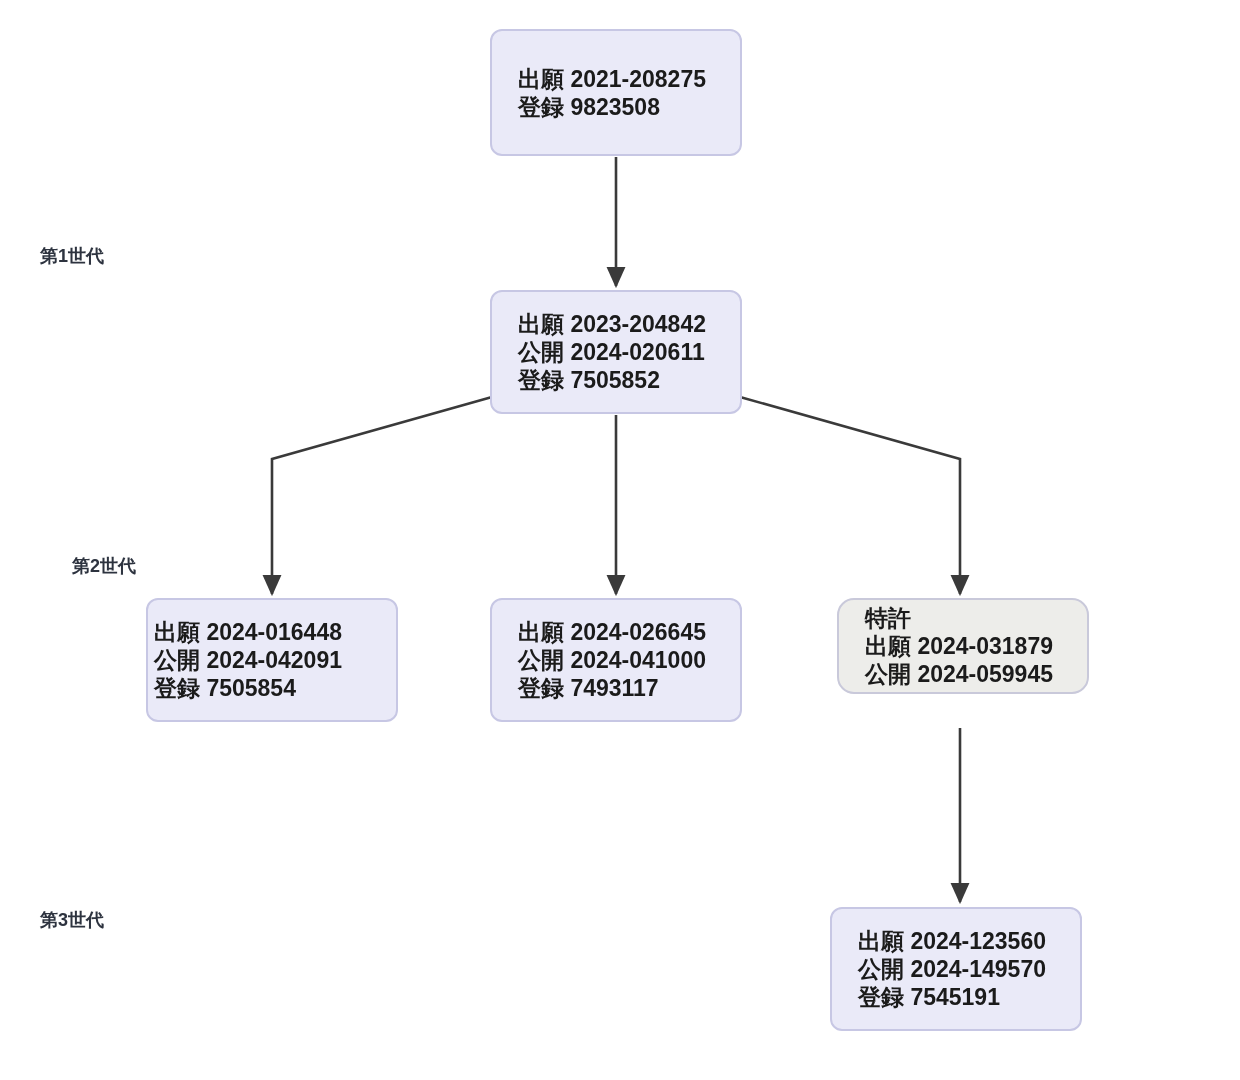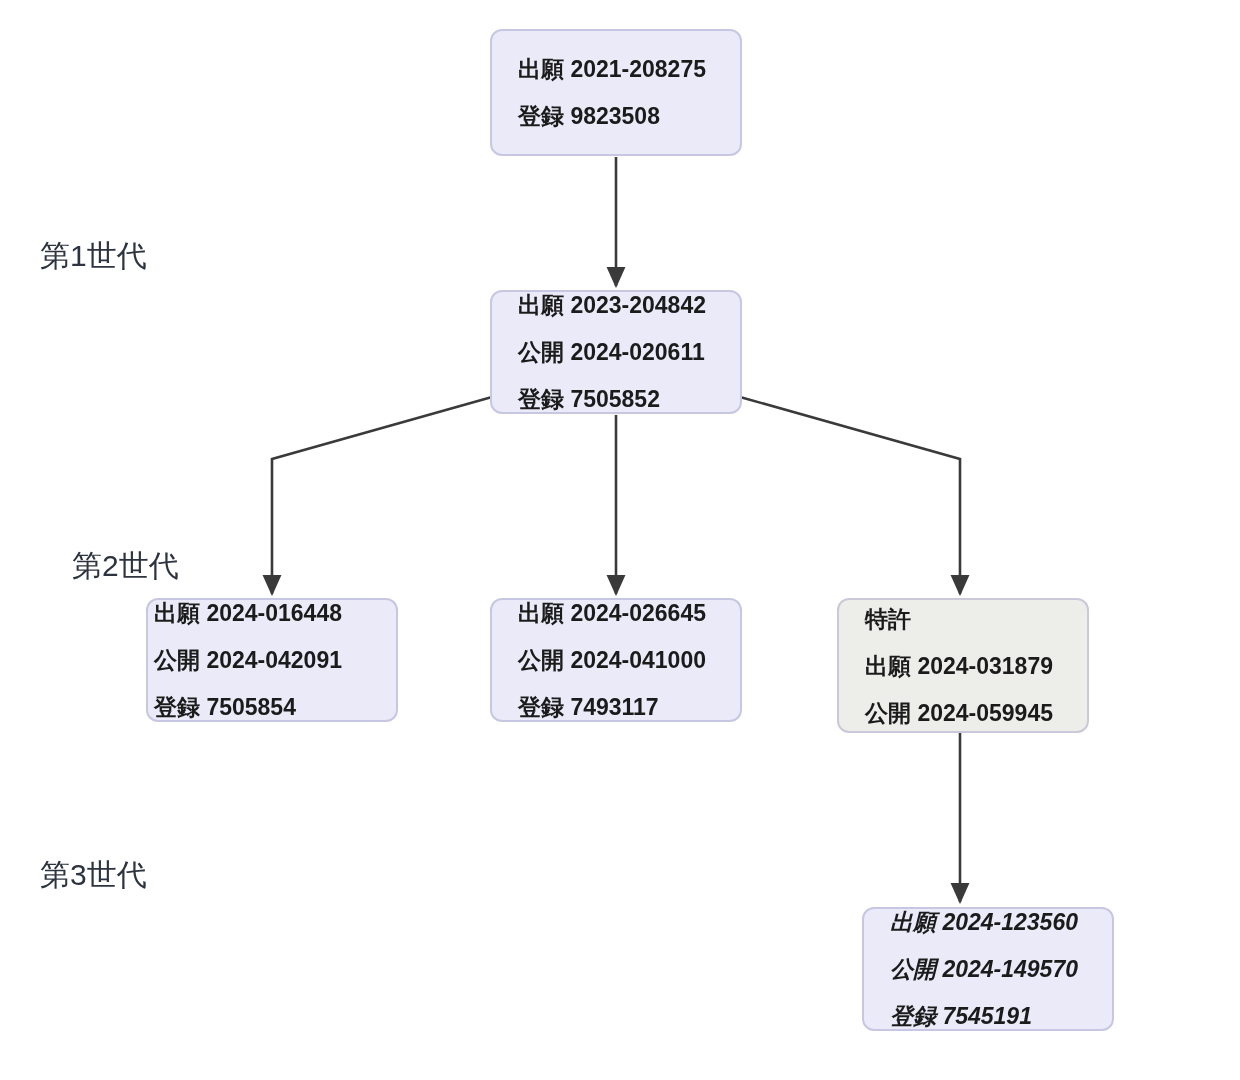--- a/index.html
+++ b/index.html
@@ -42,33 +42,33 @@
     border-radius:12px;
     display:flex;
     flex-direction:column;
     justify-content:center;
     padding-left:26px;
     color:var(--text);
     font-size:23px;
     font-weight:600;
     line-height:28px;
     white-space:nowrap;
-    gap:19px;
   }
   .node.highlight{
     background:var(--highlight-node-background);
     border-color:var(--highlight-node-border);
-    height:135px;
+    height:96px;
+    border-radius:17px;
   }
   .gen-label{
     position:absolute;
     left:40px;
     color:var(--label-text);
-    font-size:30px;
-    font-weight:normal;
+    font-size:18px;
+    font-weight:bold;
     line-height:26px;
     white-space:nowrap;
   }
 </style>
 </head>
 <body>
 
 <div class="canvas">
 
   <svg class="arrows" viewBox="0 0 1240 1080" xmlns="http://www.w3.org/2000/svg">
@@ -79,21 +79,21 @@
     </defs>
     <line x1="616" y1="157" x2="616" y2="286" marker-end="url(#ah)"></line>
     <polyline points="492,397 272,459 272,594" marker-end="url(#ah)"></polyline>
     <line x1="616" y1="415" x2="616" y2="594" marker-end="url(#ah)"></line>
     <polyline points="740,397 960,459 960,594" marker-end="url(#ah)"></polyline>
     <line x1="960" y1="728" x2="960" y2="902" marker-end="url(#ah)"></line>
   </svg>
 
   <div class="gen-label" style="top:243px;">第1世代</div>
   <div class="gen-label" style="top:553px;margin-left:32px;">第2世代</div>
-  <div class="gen-label" style="top:862px;">第3世代</div>
+  <div class="gen-label" style="top:907px;">第3世代</div>
 
   <div class="node" style="left:490px;top:29px;height:127px;">
     <div>出願 2021-208275</div>
     <div>登録 9823508</div>
   </div>
 
   <div class="node" style="left:490px;top:290px;">
     <div>出願 2023-204842</div>
     <div>公開 2024-020611</div>
     <div>登録 7505852</div>
@@ -110,19 +110,19 @@
     <div>公開 2024-041000</div>
     <div>登録 7493117</div>
   </div>
 
   <div class="node highlight" style="left:837px;top:598px;">
     <div>特許</div>
     <div>出願 2024-031879</div>
     <div>公開 2024-059945</div>
   </div>
 
-  <div class="node" style="left:862px;top:907px;font-style:italic;">
+  <div class="node" style="left:830px;top:907px;">
     <div>出願 2024-123560</div>
     <div>公開 2024-149570</div>
     <div>登録 7545191</div>
   </div>
 
 </div>
 
 </body></html>

